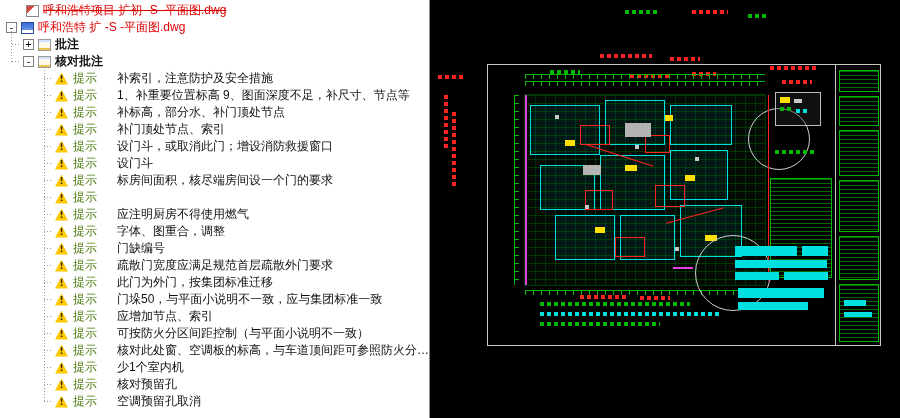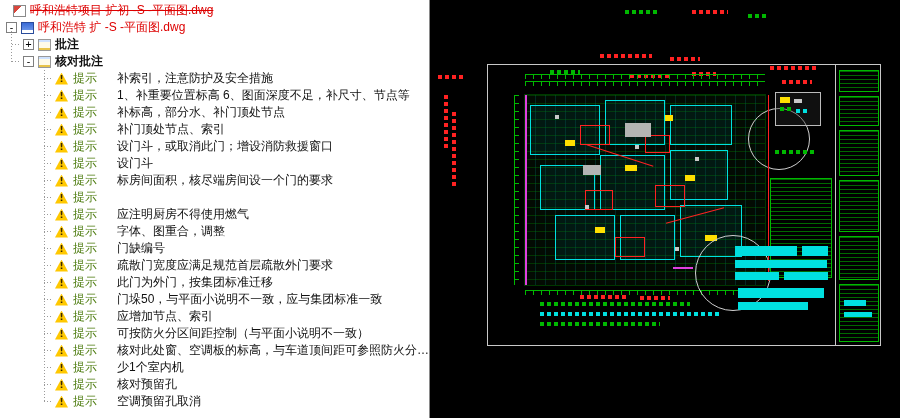--- a/index.html
+++ b/index.html
@@ -1,21 +1,21 @@
 <!DOCTYPE html>
 <html style="--bg: #000000; --green: #00b800; --cyan: #00e0e0; --red: #ff2222; --yellow: #ffe000; --magenta: #e040e0; --frame: #c8c8c8; --warn: #ffc800; --tree-red: #dd0000;"><head>
 <meta charset="utf-8">
 <style>
   html,body{margin:0;padding:0;background:#555;}
   .app{width:900px;height:418px;display:flex;font-family:"Liberation Sans",sans-serif;font-size:12px;background:#fff;overflow:hidden;position:relative;}
 
   
   .tree{width:430px;height:418px;position:relative;background:#fff;border-right:1px solid #8a8a8a;box-sizing:border-box;padding-top:2px;overflow:hidden;}
   .row{height:17px;display:flex;align-items:center;white-space:nowrap;position:relative;}
-  .row.file1{padding-left:13px;}
+  .row.file1{padding-left:26px;}
   .row.file2{padding-left:6px;}
   .row.node{padding-left:12px;}
   .row.leaf{padding-left:44px;}
   .exp{width:11px;height:11px;box-sizing:border-box;border:1px solid #7f7f7f;background:#fff;color:#000;
        font:10px/9px "DejaVu Sans Mono",monospace;text-align:center;margin-right:4px;flex:none;}
   .icon{width:13px;height:12px;margin-right:4px;flex:none;box-sizing:border-box;}
   .icon.cadfile{background:linear-gradient(135deg,#d8463c 0 38%,#fff 38%);border:1px solid #8a8a8a;}
   .icon.bluefile{background:linear-gradient(#3a6bd6,#7aa2ee);border:1px solid #2a4c9c;box-shadow:inset 0 -3px 0 #fff;}
   .icon.note{background:#fffbe8;border:1px solid #999;box-shadow:inset 0 -2px 0 #e8c44a, inset 0 2px 0 #cfe2ff;}
   .redtext{color:var(--tree-red,#d00);}
@@ -96,21 +96,21 @@
       <span class="tag">提示</span>
       <span class="txt">补索引，注意防护及安全措施</span>
     </div>
 
     <div class="row leaf">
       <span class="hstub"></span>
       <span class="warn">
             <i>!</i>
           </span>
       <span class="tag">提示</span>
-      <span class="txt">1、补重要位置标高 6、图面深度不足，补尺寸、节点等</span>
+      <span class="txt">1、补重要位置标高 9、图面深度不足，补尺寸、节点等</span>
     </div>
 
     <div class="row leaf">
       <span class="hstub"></span>
       <span class="warn">
             <i>!</i>
           </span>
       <span class="tag">提示</span>
       <span class="txt">补标高，部分水、补门顶处节点</span>
     </div>

